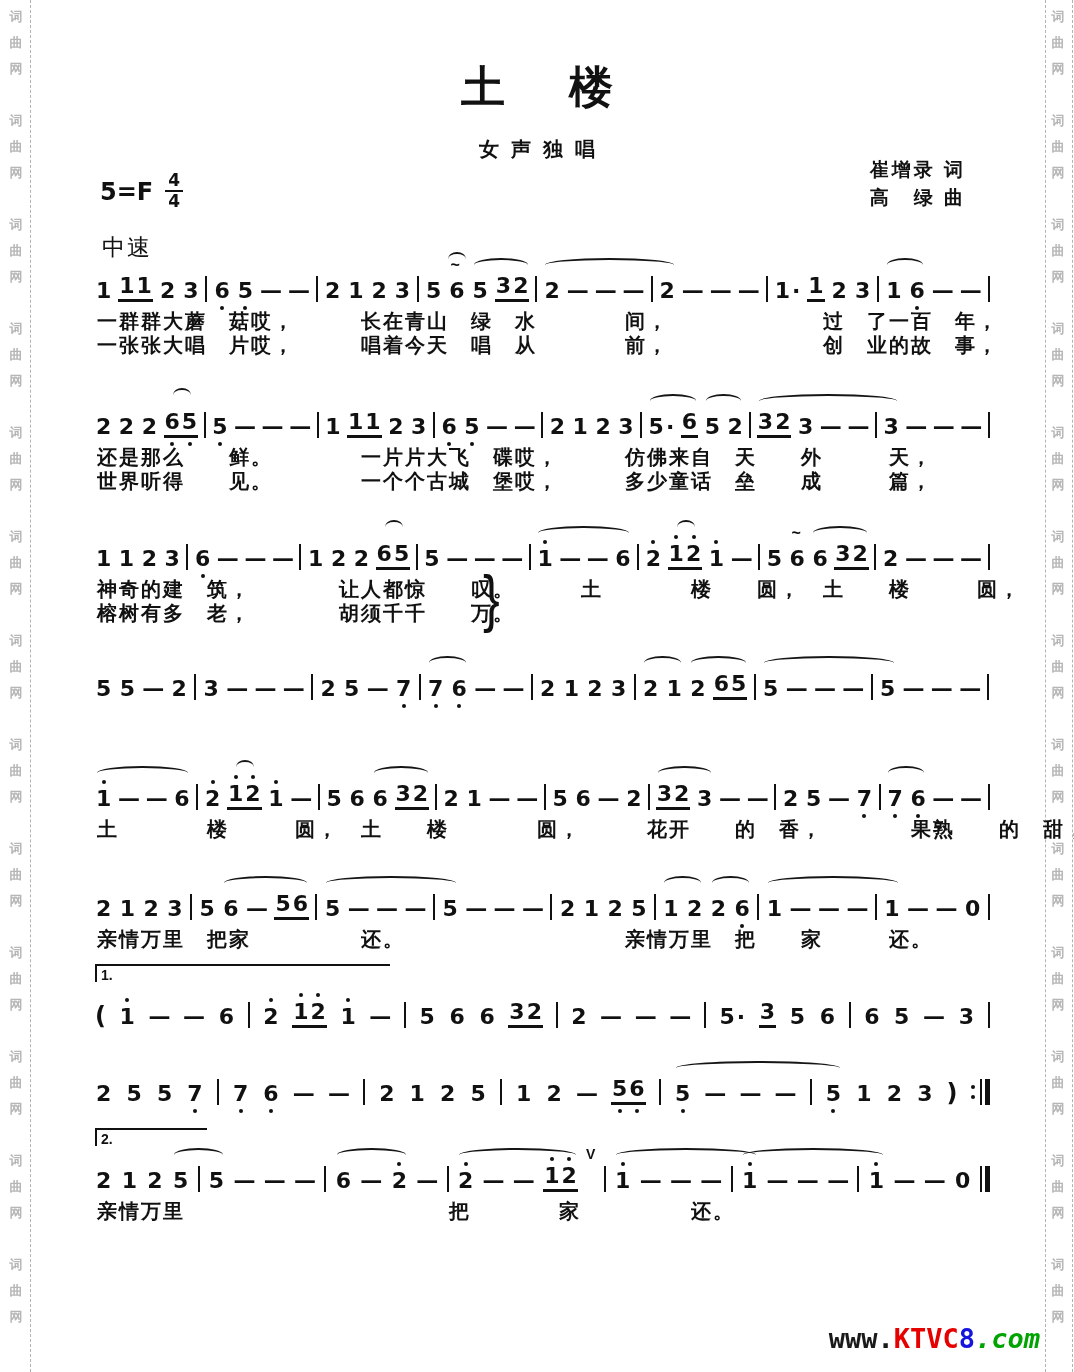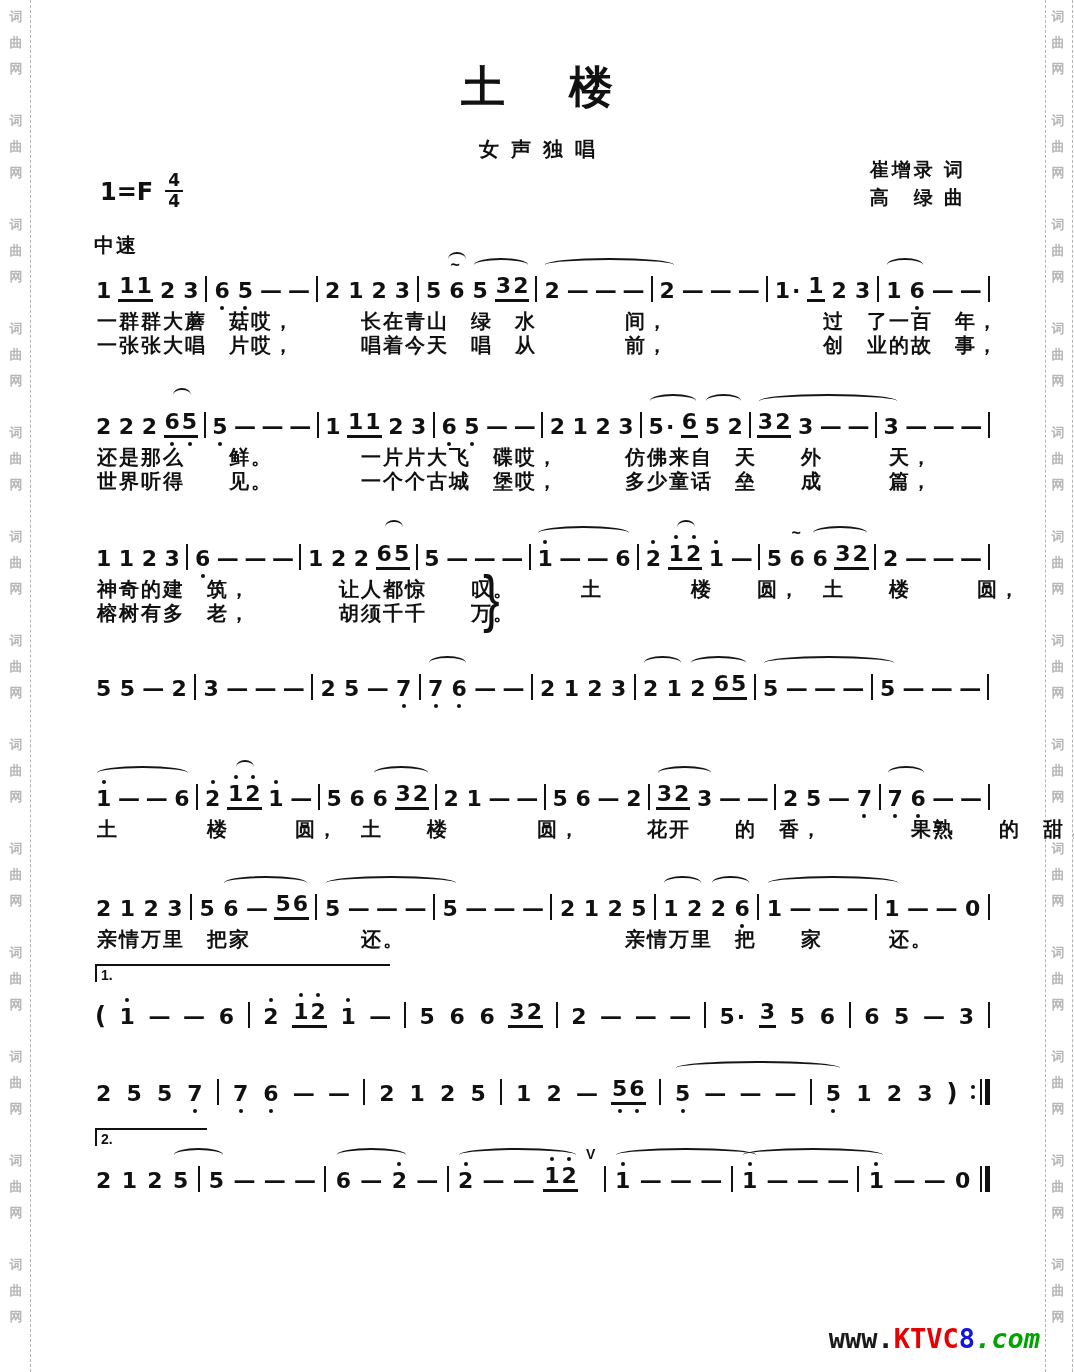--- a/index.html
+++ b/index.html
@@ -19,21 +19,21 @@
          font-size:44px;font-weight:bold;letter-spacing:26px;text-indent:26px;}
   .subtitle{position:absolute;top:136px;left:0;right:0;text-align:center;
             font-size:20px;font-weight:bold;letter-spacing:12px;text-indent:12px;}
   .keyblock{position:absolute;left:100px;top:172px;font-size:24px;font-weight:bold;
             display:flex;align-items:center;font-family:"DejaVu Sans","Liberation Sans",sans-serif;}
   .frac{display:inline-flex;flex-direction:column;align-items:center;margin-left:12px;
         font-size:17px;line-height:1.1;transform:translateY(-1px);}
   .frac .ft{border-bottom:2px solid #111;padding:0 3px;}
   .credits{position:absolute;right:108px;top:156px;text-align:left;font-size:19px;
            font-weight:bold;line-height:28px;letter-spacing:3px;}
-  .tempo{position:absolute;left:94px;top:232px;font-size:20px;font-weight:bold;letter-spacing:2px;}
+  .tempo{position:absolute;left:102px;top:232px;font-size:23px;font-weight:normal;letter-spacing:2px;}
   
   #score{position:absolute;left:95px;top:0;width:895px;}
   .system{position:absolute;left:0;width:100%;}
   .note-row{position:relative;display:flex;justify-content:space-between;
             align-items:flex-end;height:30px;}
   .tok{position:relative;display:inline-flex;align-items:flex-end;font-weight:bold;
        font-size:22px;line-height:1;font-family:"DejaVu Sans","Liberation Sans",sans-serif;}
   .tok.u{border-bottom:3px solid #111;padding-bottom:2px;}
   .cell{position:relative;display:inline-block;padding:0 1px;}
   .dot-a{position:absolute;left:50%;top:-8px;width:4px;height:4px;margin-left:-2px;
@@ -171,21 +171,21 @@
 曲
 网</div>
   <div class="rule l"></div>
   <div class="rule r"></div>
   <div class="rule r2"></div>
 
   <h1 class="title">土 楼</h1>
   <div class="subtitle">女声独唱</div>
 
   <div class="keyblock">
-    <span>1=F</span>
+    <span>5=F</span>
     <span class="frac">
       <span class="ft">4</span>
       <span class="fb">4</span>
     </span>
   </div>
 
   <div class="credits">
     <div>崔增录 词</div>
     <div>高　绿 曲</div>
   </div>
@@ -978,19 +978,20 @@
             <i class="thin"></i>
             <i class="thick"></i>
           </span>
           <div class="volta" style="width: 112px;">2.</div>
           <div class="arc" style="left: 79px; width: 49px; top: -14px;"></div>
           <div class="arc" style="left: 242px; width: 69px; top: -14px;"></div>
           <div class="arc" style="left: 364px; width: 117px; top: -14px;"></div>
           <div class="arc" style="left: 521px; width: 140px; top: -14px;"></div>
           <div class="arc" style="left: 648px; width: 140px; top: -14px;"></div>
         </div>
+        <div class="lyric" style="top: 36px;">亲情万里　　　　　　　　　　　　把　　　　家　　　　　还。</div>
       </div>
     </div>
 
   <div class="logo">
     <span class="lg-prefix" style="color: rgb(26, 26, 26); text-align: center;">www.</span><span class="lg-ktvc" style="color: rgb(230, 0, 0);">KTVC</span><span class="lg-eight" style="color: rgb(21, 21, 221);">8</span><span class="lg-suffix" style="color: rgb(0, 164, 0); font-style: italic;">.com</span>
   </div>
 </div>
 
 </body></html>

